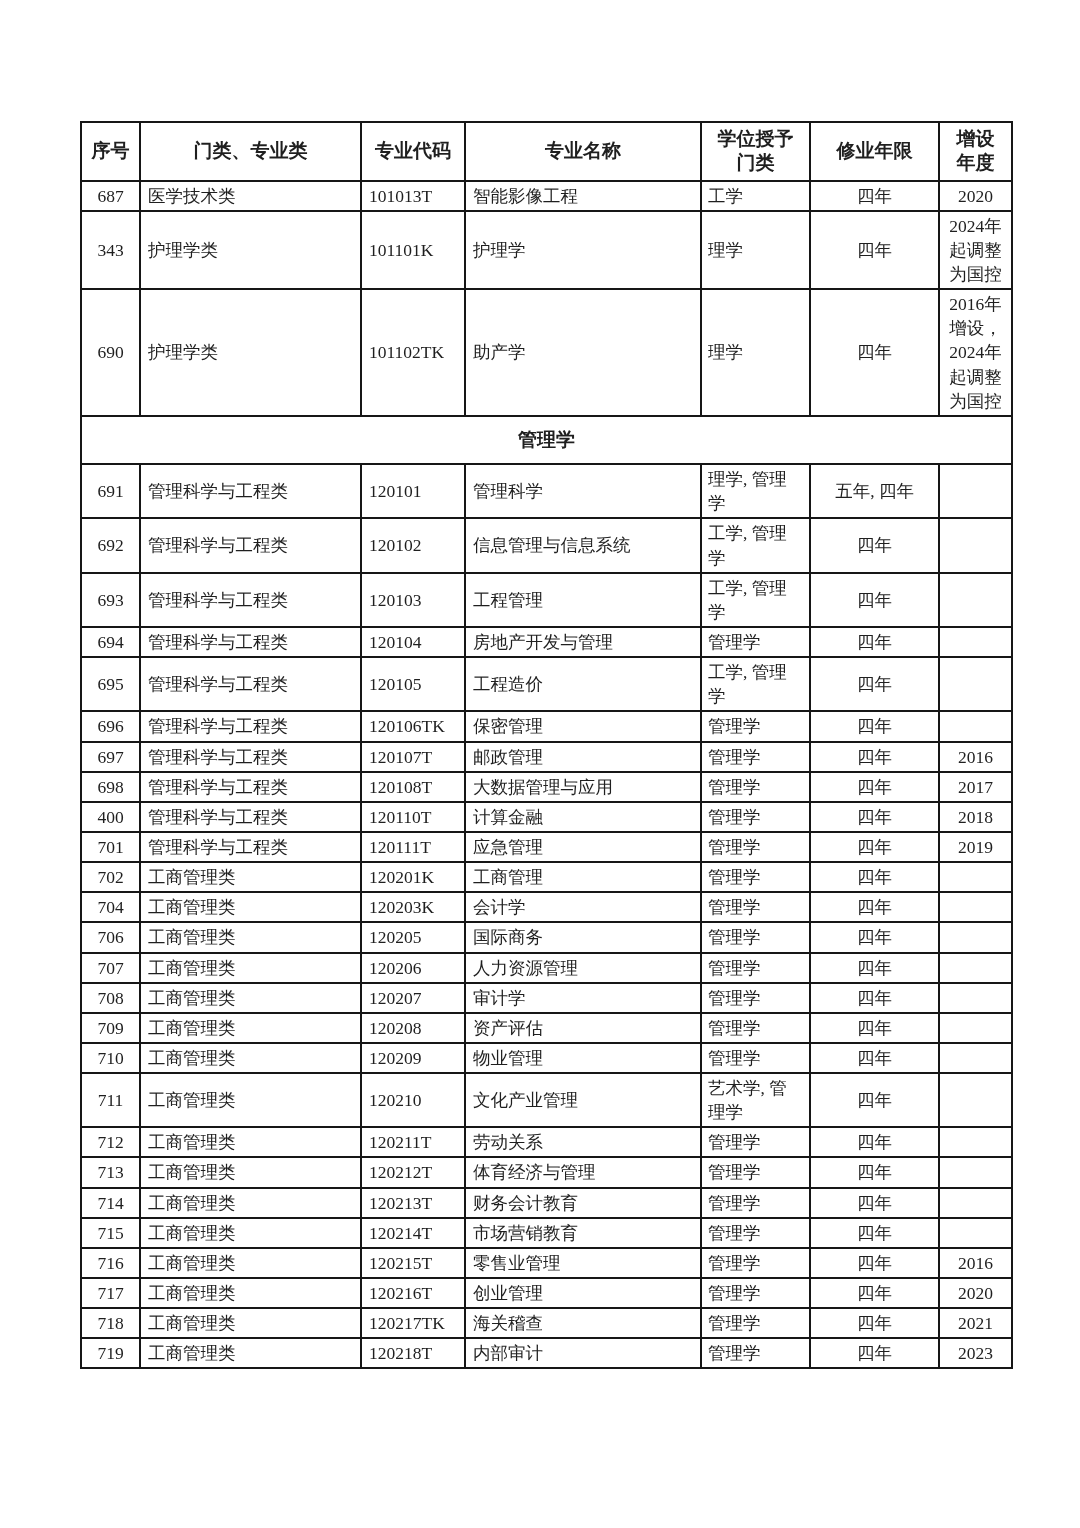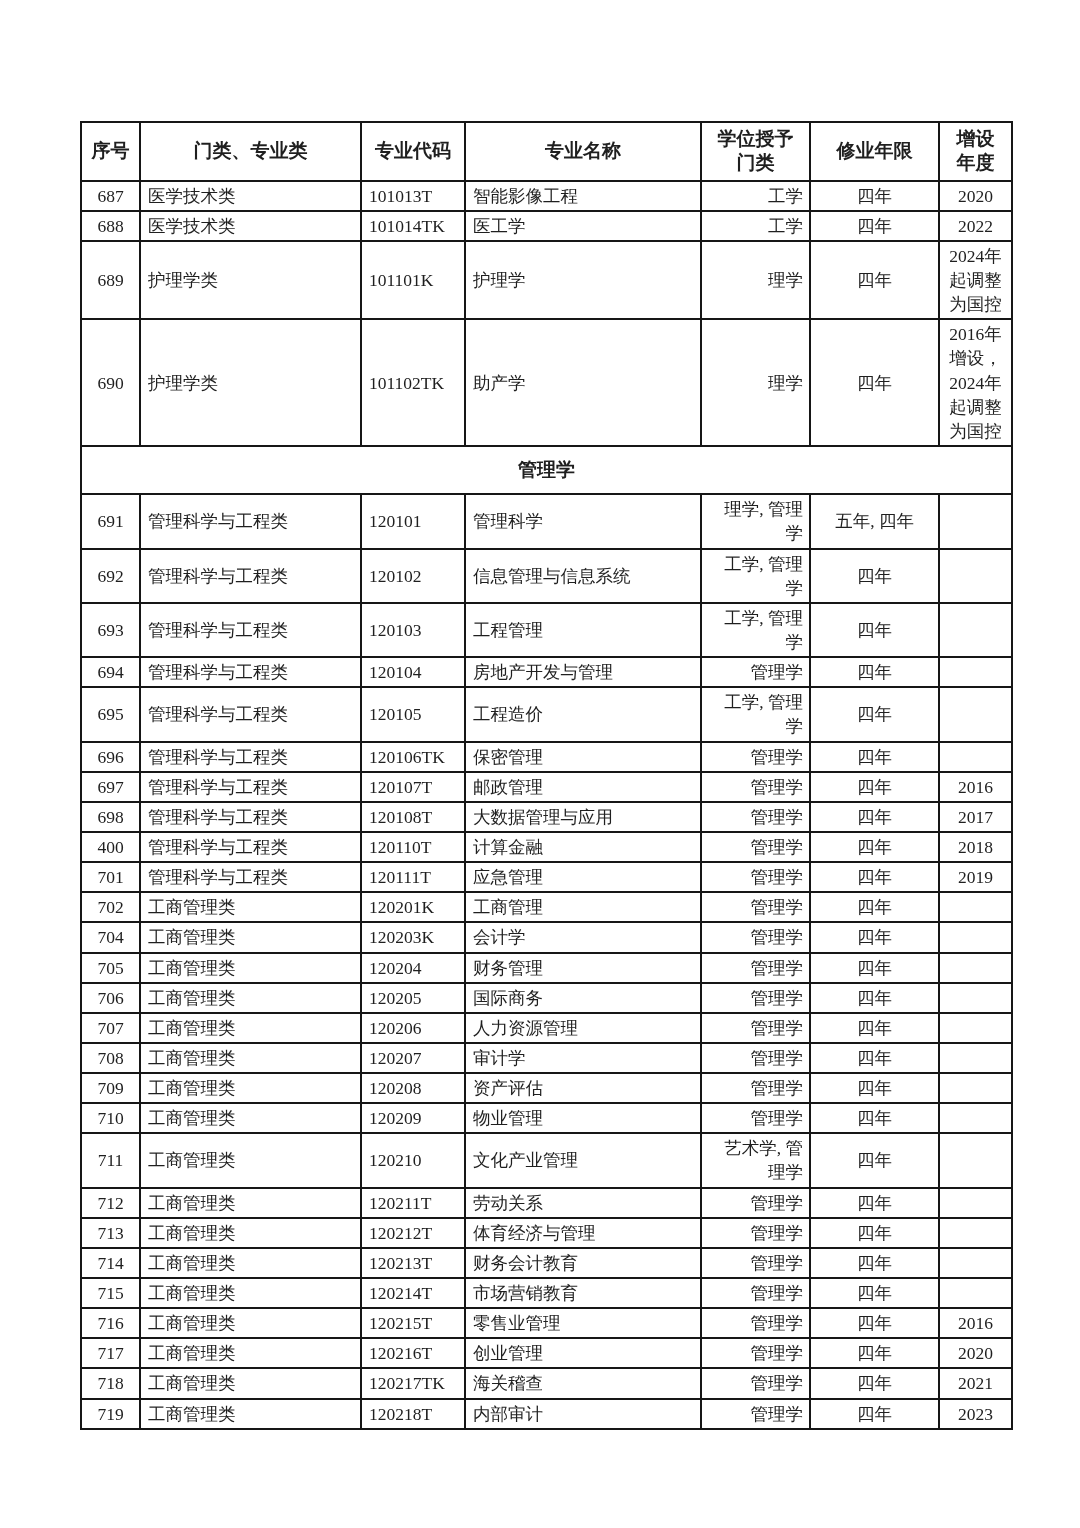--- a/index.html
+++ b/index.html
@@ -41,21 +41,21 @@
   }
   .catalog-table td {
     font-size: 17.5px;
     line-height: 1.38;
     padding: 2px 4px;
     vertical-align: middle;
   }
   td.align-c { text-align: center; }
   td.align-l { text-align: left; padding-left: 7px; }
   td.cell-degree {
-    text-align: right;
+    text-align: left;
     word-break: break-all;
     padding: 2px 6px;
   }
   td.cell-year-added {
     text-align: center;
     word-break: break-all;
     padding: 2px 6px;
   }
   td.cell-years { }
   tr.section-row td {
@@ -111,30 +111,21 @@
       <tr>
         <td class="align-c cell-no">687</td>
         <td class="align-l cell-category">医学技术类</td>
         <td class="align-l cell-code">101013T</td>
         <td class="align-l cell-name">智能影像工程</td>
         <td class="align-c cell-degree">工学</td>
         <td class="align-c cell-years">四年</td>
         <td class="align-c cell-year-added">2020</td>
       </tr>
       <tr>
-        <td class="align-c cell-no">688</td>
-        <td class="align-l cell-category">医学技术类</td>
-        <td class="align-l cell-code">101014TK</td>
-        <td class="align-l cell-name">医工学</td>
-        <td class="align-c cell-degree">工学</td>
-        <td class="align-c cell-years">四年</td>
-        <td class="align-c cell-year-added">2022</td>
-      </tr>
-      <tr>
-        <td class="align-c cell-no">689</td>
+        <td class="align-c cell-no">343</td>
         <td class="align-l cell-category">护理学类</td>
         <td class="align-l cell-code">101101K</td>
         <td class="align-l cell-name">护理学</td>
         <td class="align-c cell-degree">理学</td>
         <td class="align-c cell-years">四年</td>
         <td class="align-c cell-year-added">2024年起调整为国控</td>
       </tr>
       <tr>
         <td class="align-c cell-no">690</td>
         <td class="align-l cell-category">护理学类</td>
@@ -244,29 +235,20 @@
         <td class="align-l cell-name">工商管理</td>
         <td class="align-c cell-degree">管理学</td>
         <td class="align-c cell-years">四年</td>
         <td class="align-c cell-year-added"></td>
       </tr>
       <tr>
         <td class="align-c cell-no">704</td>
         <td class="align-l cell-category">工商管理类</td>
         <td class="align-l cell-code">120203K</td>
         <td class="align-l cell-name">会计学</td>
-        <td class="align-c cell-degree">管理学</td>
-        <td class="align-c cell-years">四年</td>
-        <td class="align-c cell-year-added"></td>
-      </tr>
-      <tr>
-        <td class="align-c cell-no">705</td>
-        <td class="align-l cell-category">工商管理类</td>
-        <td class="align-l cell-code">120204</td>
-        <td class="align-l cell-name">财务管理</td>
         <td class="align-c cell-degree">管理学</td>
         <td class="align-c cell-years">四年</td>
         <td class="align-c cell-year-added"></td>
       </tr>
       <tr>
         <td class="align-c cell-no">706</td>
         <td class="align-l cell-category">工商管理类</td>
         <td class="align-l cell-code">120205</td>
         <td class="align-l cell-name">国际商务</td>
         <td class="align-c cell-degree">管理学</td>

